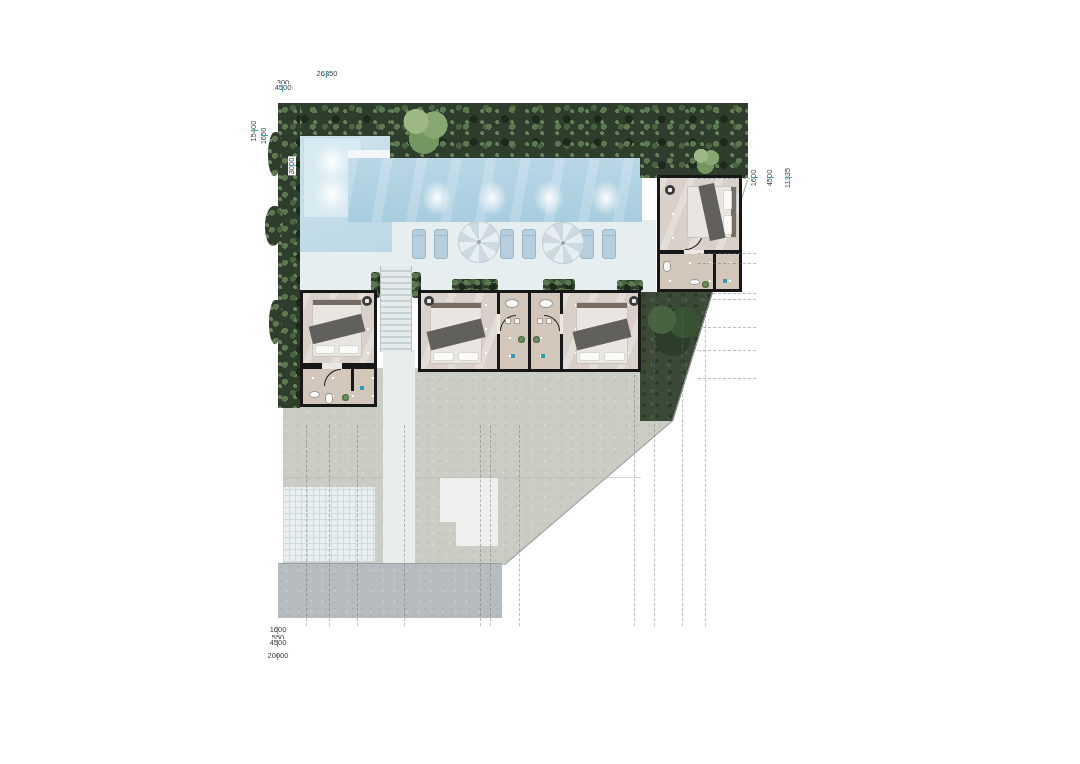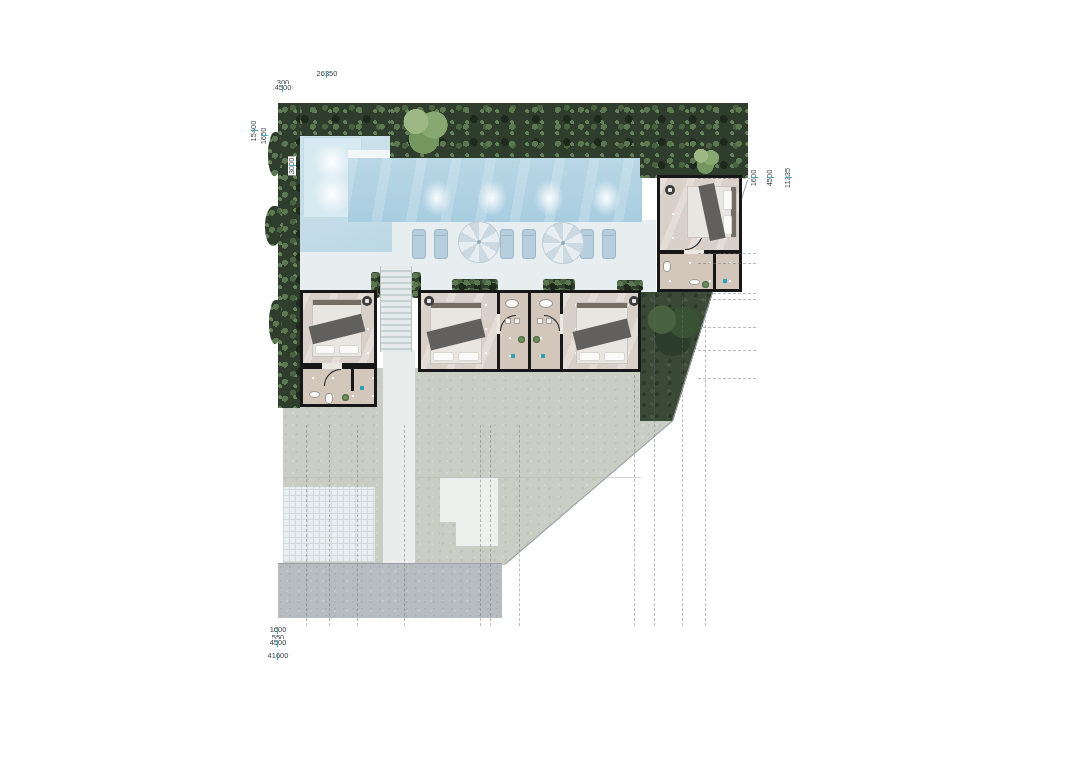--- a/index.html
+++ b/index.html
@@ -347,21 +347,21 @@
         <u class="line"></u>
       </i>
     <i class="seg" style="flex-grow:4500">
         <u class="line"></u>
         <b class="lbl">4500</b>
       </i>
   </div>
   <div class="dimrow" style="left:278px;top:652px;width:455px;">
     <i class="seg">
         <u class="line"></u>
-        <b class="lbl">41600</b>
+        <b class="lbl">20000</b>
       </i>
   </div>
 
   <div class="dimcol" style="left:250px;top:131px;height:272px;">
     <i class="seg">
         <u class="line"></u>
         <b class="lbl">15400</b>
       </i>
   </div>
   <div class="dimcol" style="left:260px;top:136px;height:261px;">

